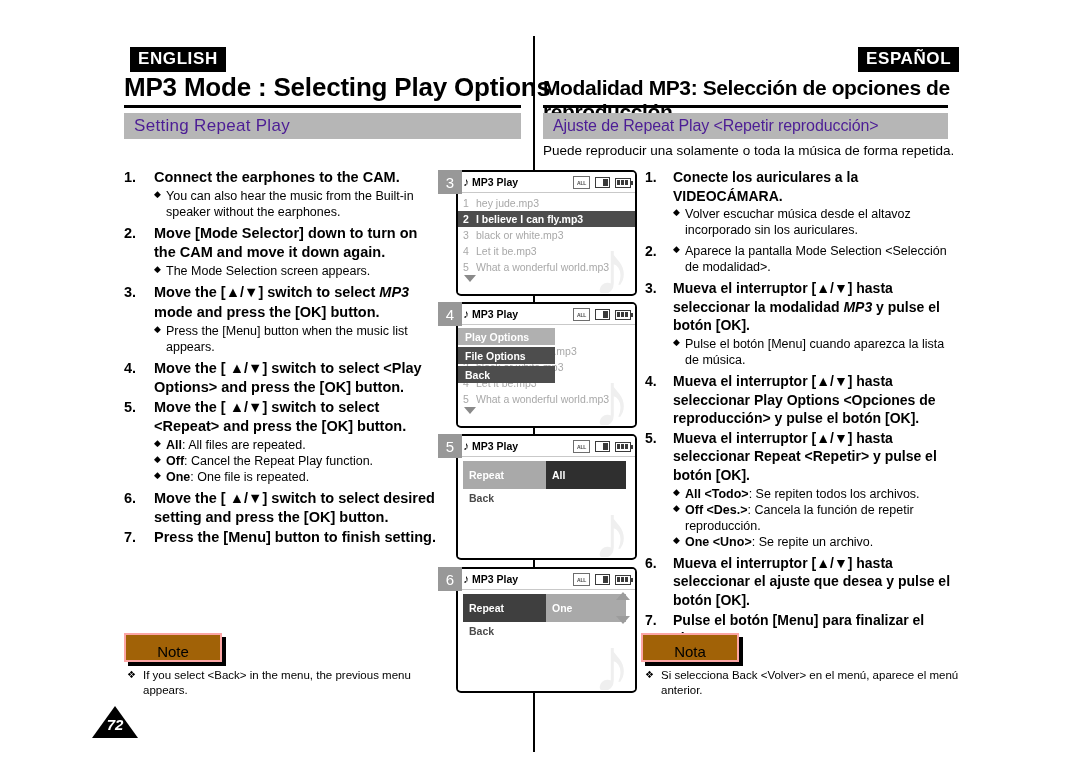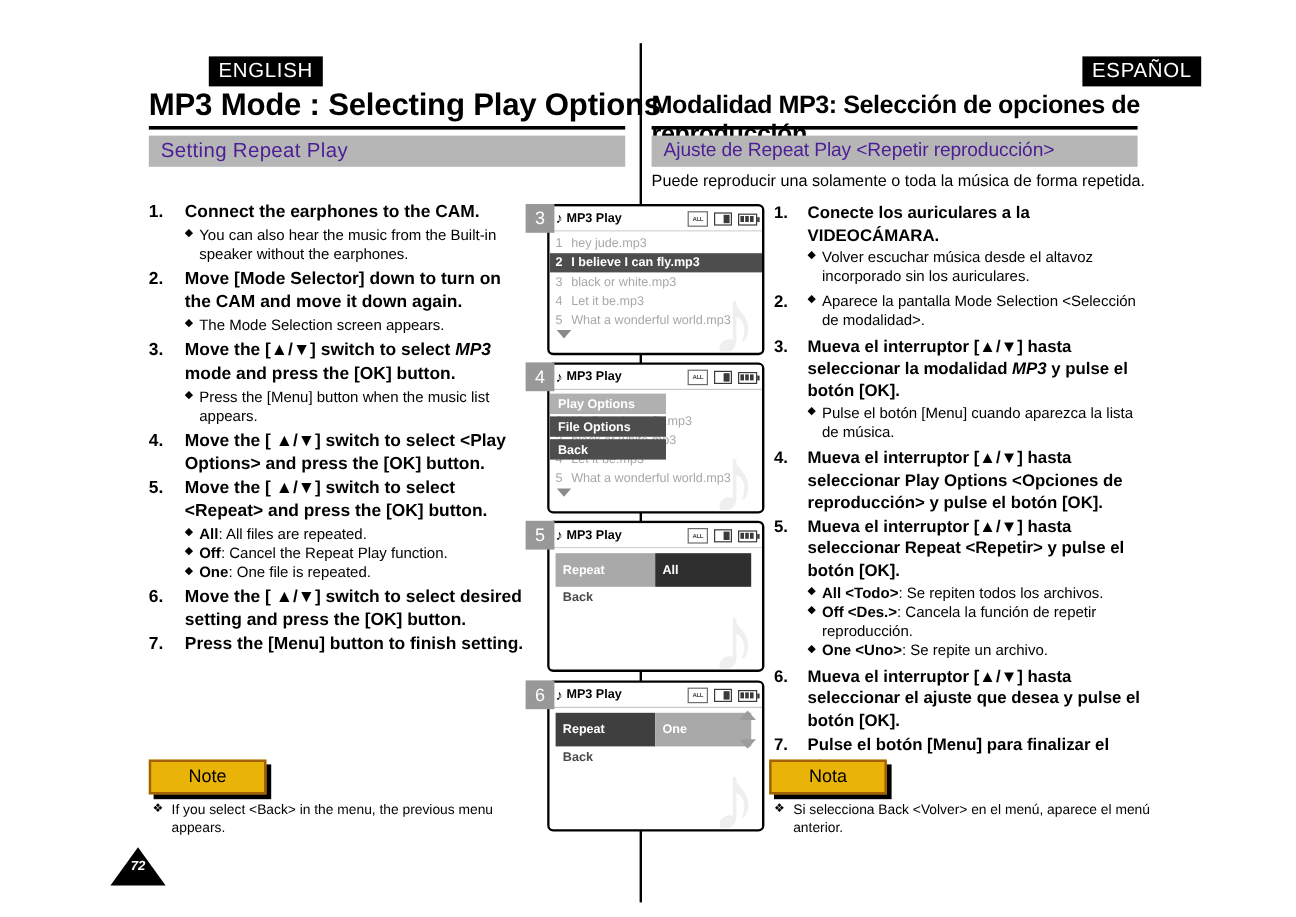--- a/index.html
+++ b/index.html
@@ -30,26 +30,25 @@
     width: 2px;
     height: 716px;
     background: #000;
   }
 
   
   .lang-tag {
     position: absolute;
     background: #000;
     color: #fff;
-    font-weight: normal;
+    font-weight: bold;
     font-size: 17px;
     letter-spacing: 0.6px;
     padding: 2px 8px 3px 8px;
     line-height: 1.15;
-    margin-left: 44px;
   }
   #lang-en { left: 130px; top: 47px; }
   #lang-es { left: 858px; top: 47px; }
 
   
   .page-title {
     position: absolute;
     font-weight: bold;
     color: #000;
   }
@@ -148,27 +147,27 @@
     flex: 0 0 12px;
     font-size: 9px;
     line-height: 1.55;
   }
   .bullet .btxt { flex: 1 1 auto; }
   .bullet .btxt b { font-weight: bold; }
 
   
   .note-box {
     position: absolute;
-    border: 2px solid #a16207;
-    background: #eab308;
+    border: 2px solid #fca5a5;
+    background: #a16207;
     width: 94px;
     height: 25px;
     box-shadow: 4px 4px 0 #000;
     display: flex;
-    align-items: center;
+    align-items: flex-end;
     justify-content: center;
   }
   .note-box span {
     font-size: 15px;
     color: #000;
   }
   #note-en { left: 124px; top: 633px; }
   #note-es { left: 641px; top: 633px; }
 
   .note-item {
@@ -197,21 +196,21 @@
     border-bottom: 32px solid #000;
   }
   #page-badge-num {
     position: absolute;
     left: 92px;
     top: 716px;
     width: 46px;
     text-align: center;
     color: #fff;
     font-weight: bold;
-    font-size: 11px;
+    font-size: 15px;
     font-style: italic;
   }
 
   
   .lcd-wrap { position: absolute; }
   #lcd-3 { left: 438px; top: 170px; }
   #lcd-4 { left: 438px; top: 302px; }
   #lcd-5 { left: 438px; top: 434px; }
   #lcd-6 { left: 438px; top: 567px; }
 

